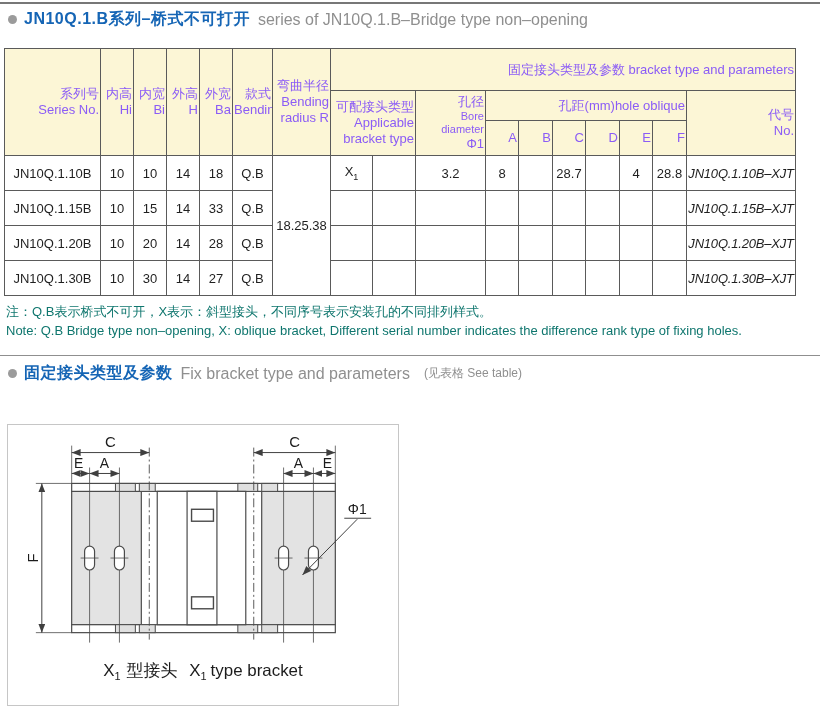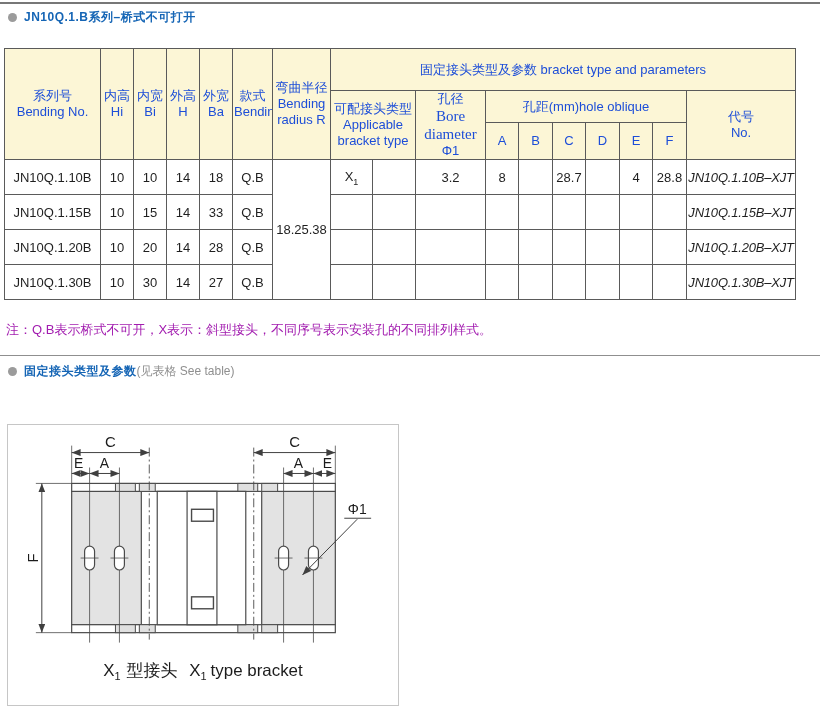--- a/index.html
+++ b/index.html
@@ -6,55 +6,56 @@
   html,body { background:#fff; }
   body {
     width:820px; height:720px; position:relative; overflow:hidden;
     font-family:"Liberation Sans","DejaVu Sans",sans-serif; color:#1f1f1f;
   }
   .hairline-top { position:absolute; top:2px; left:0; width:820px; height:2px; background:#777; }
   .section-head { position:absolute; left:8px; display:flex; align-items:center; white-space:nowrap; }
   .sec1 { top:9px; }
   .sec2 { top:363px; }
   .bullet { width:9px; height:9px; border-radius:50%; background:#9b9b9b; margin-right:7px; flex:0 0 auto; }
-  .t-zh { font-size:12px; font-weight:bold; color:#1565b5; letter-spacing:0.5px; }
+  .t-zh { font-size:16px; font-weight:bold; color:#1565b5; letter-spacing:0.5px; }
   .t-en { font-size:16px; color:#8f8f8f; margin-left:8px; }
-  .t-hint { font-size:12px; color:#8f8f8f; }
+  .t-hint { font-size:12px; color:#8f8f8f; margin-left:14px; }
 
   table.spec { position:absolute; top:48px; left:4px; width:791px; border-collapse:collapse; table-layout:fixed; }
   table.spec th, table.spec td {
     border:1px solid #5a5a5a; text-align:center; vertical-align:middle;
     font-size:13px; font-weight:normal; overflow:hidden; padding:0 1px;
   }
-  table.spec th { background:#fcf6d6; color:#1d4ed8; line-height:1.22; }
+  table.spec th { background:#fcf6d6; color:#8b5cf6; line-height:1.22;text-align:right; }
   table.spec td { background:#fff; }
   tr.h42 { height:42px; } tr.h30 { height:30px; } tr.h35 { height:35px; }
-  .small-en { font-size:15px; display:block;font-family:Liberation Serif, serif; }
+  .small-en { font-size:11px; display:block; }
   .hdr-line { display:block; }
   td.cell-left { text-align:left; padding-left:8px; }
   td.cell-code { text-align:left; padding-left:3px; font-size:12px; letter-spacing:-0.2px;font-style:italic; }
   sub { font-size:9px; }
 
-  .notes { position:absolute; top:320px; left:6px; font-size:13px; line-height:19px; color:#a21caf; white-space:nowrap; }
+  .notes { position:absolute; top:302px; left:6px; font-size:13px; line-height:19px; color:#0f766e; white-space:nowrap; }
   .divider { position:absolute; top:355px; left:0; width:820px; height:1px; background:#8f8f8f; }
 
   .diagram-box {
     position:absolute; top:424px; left:7px; width:392px; height:282px;
     border:1px solid #c6c6c6; background:#fff;
   }
   svg text { font-family:"Liberation Sans","DejaVu Sans",sans-serif; fill:#1c1c1c; }
 </style>
 </head>
 <body>
 
 <div class="hairline-top"></div>
 
 <div class="section-head sec1">
   <span class="bullet"></span>
   <span class="t-zh">JN10Q.1.B系列–桥式不可打开</span>
+  <span class="t-en">series of JN10Q.1.B–Bridge type non–opening</span>
 </div>
 
 <table class="spec">
   <colgroup>
     <col style="width:96px">
       <col style="width:33px">
       <col style="width:33px">
       <col style="width:33px">
     <col style="width:33px">
       <col style="width:40px">
@@ -67,21 +68,21 @@
     <col style="width:33px">
       <col style="width:34px">
       <col style="width:33px">
       <col style="width:34px">
     <col style="width:109px">
   </colgroup>
   <thead>
     <tr class="h42">
       <th rowspan="3">
         <span class="hdr-line">系列号</span>
-        <span class="hdr-line">Bending No.</span>
+        <span class="hdr-line">Series No.</span>
       </th>
       <th rowspan="3">
         <span class="hdr-line">内高</span>
         <span class="hdr-line">Hi</span>
       </th>
       <th rowspan="3">
         <span class="hdr-line">内宽</span>
         <span class="hdr-line">Bi</span>
       </th>
       <th rowspan="3">
@@ -202,27 +203,29 @@
       <td></td>
       <td></td>
       <td></td>
       <td class="cell-code">JN10Q.1.30B–XJT</td>
     </tr>
   </tbody>
 </table>
 
 <div class="notes">
   <div>注：Q.B表示桥式不可开，X表示：斜型接头，不同序号表示安装孔的不同排列样式。</div>
+  <div>Note: Q.B Bridge type non–opening, X: oblique bracket, Different serial number indicates the difference rank type of fixing holes.</div>
 </div>
 
 <div class="divider"></div>
 
 <div class="section-head sec2">
   <span class="bullet"></span>
   <span class="t-zh">固定接头类型及参数</span>
+  <span class="t-en">Fix bracket type and parameters</span>
   <span class="t-hint">(见表格 See table)</span>
 </div>
 
 <div class="diagram-box">
   <svg width="390" height="280" viewBox="0 0 392 280">
     <defs>
       <marker id="arr" markerWidth="9" markerHeight="7" refX="9" refY="3.5" orient="auto-start-reverse" markerUnits="userSpaceOnUse">
         <path d="M0,0 L9,3.5 L0,7 z" fill="#3f3f3f"></path>
       </marker>
     </defs>

